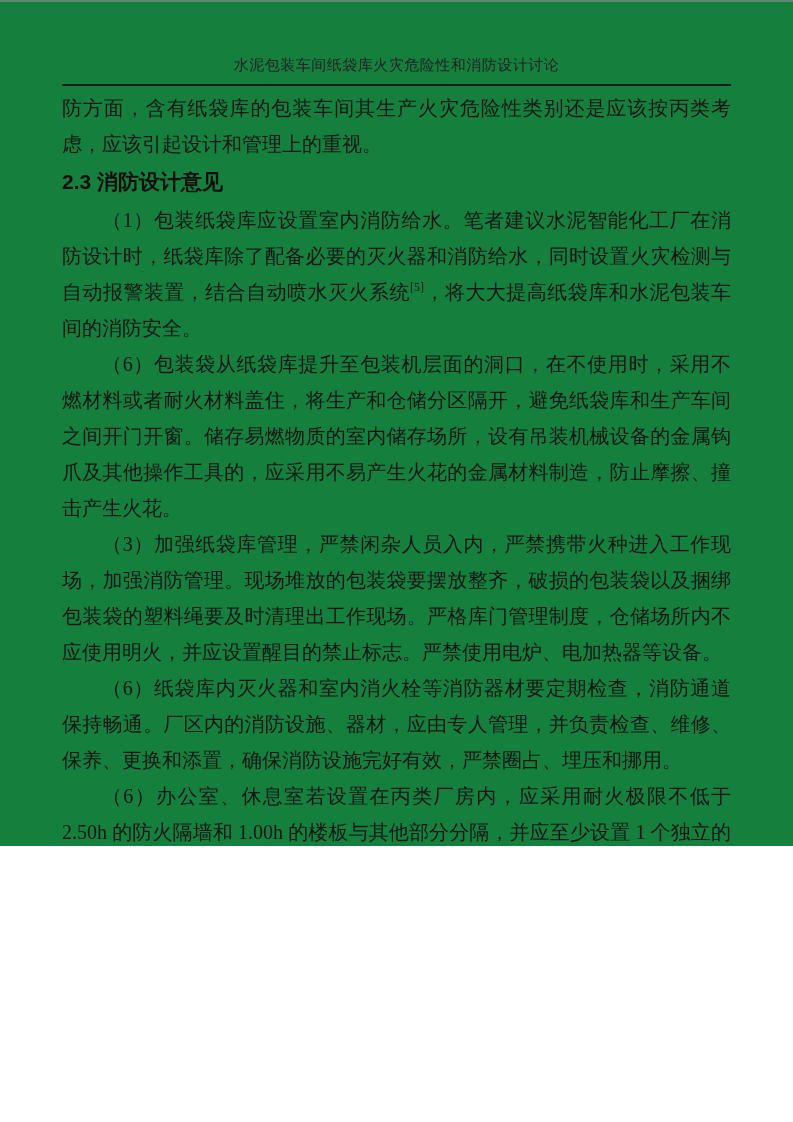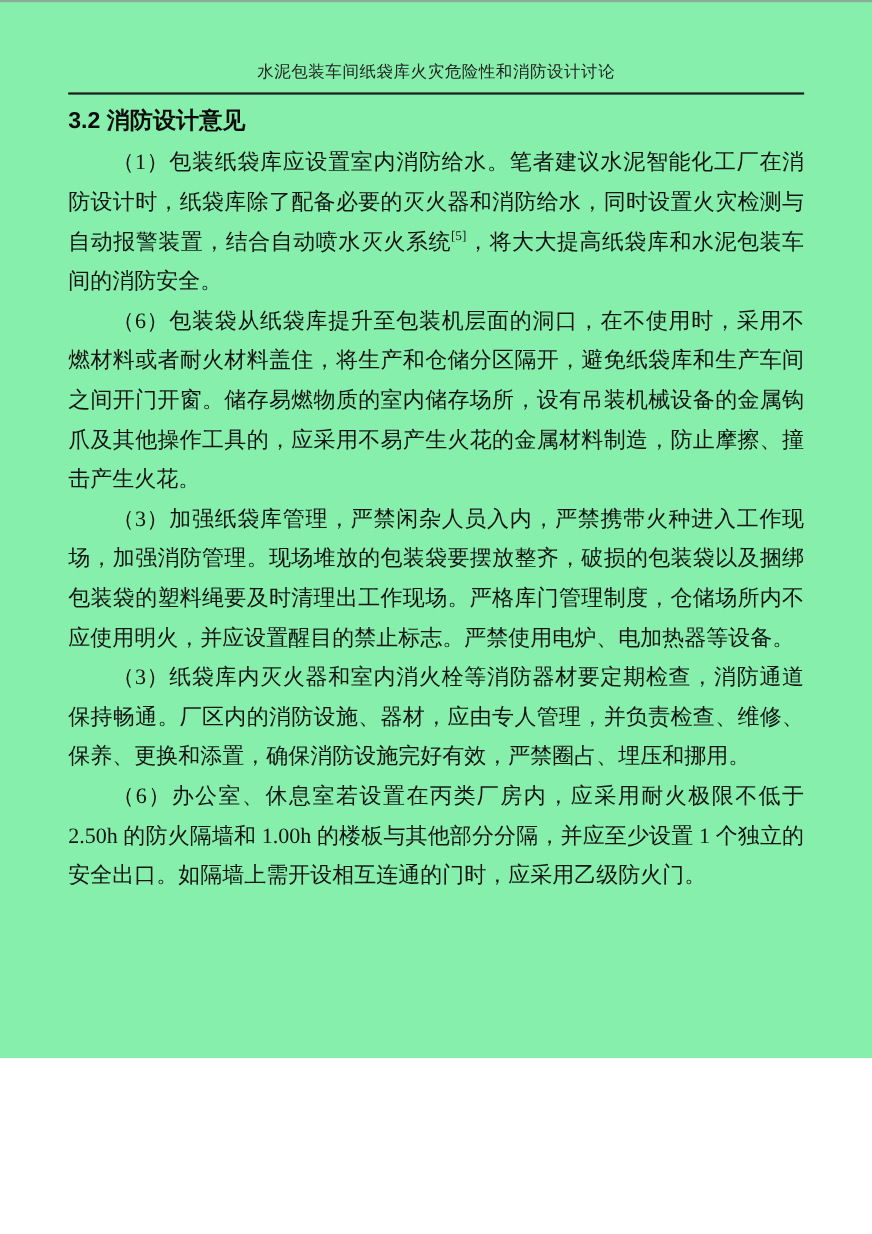--- a/index.html
+++ b/index.html
@@ -3,22 +3,22 @@
 <meta charset="utf-8">
 <style>
   html, body {
     margin: 0;
     padding: 0;
     background: #ffffff;
   }
   .page {
     position: relative;
     width: 793px;
-    height: 962px;
-    background: #86efac;
+    height: 846px;
+    background: #15803d;
     overflow: hidden;
     font-family: "Liberation Serif", "DejaVu Serif", serif;
     color: #1a1a1a;
   }
   .scan-top-edge {
     position: absolute;
     top: 0; left: 0; right: 0;
     height: 2px;
     background: #8a8a8a;
     opacity: 0.65;
@@ -110,28 +110,29 @@
 <div class="page">
 
   <div class="scan-top-edge"></div>
 
   <div class="running-title">水泥包装车间纸袋库火灾危险性和消防设计讨论</div>
 
   <div class="header-rule"></div>
 
   <div class="article-body">
 
+    <p class="noindent">防方面，含有纸袋库的包装车间其生产火灾危险性类别还是应该按丙类考虑，应该引起设计和管理上的重视。</p>
 
-    <h2>3.2 消防设计意见</h2>
+    <h2>2.3 消防设计意见</h2>
 
     <p><span>（1）包装纸袋库应设置室内消防给水。笔者建议水泥智能化工厂在消防设计时，纸袋库除了配备必要的灭火器和消防给水，同时设置火灾检测与自动报警装置，结合自动喷水灭火系统</span><sup class="ref-marker">[5]</sup><span>，将大大提高纸袋库和水泥包装车间的消防安全。</span></p>
 
     <p>（6）包装袋从纸袋库提升至包装机层面的洞口，在不使用时，采用不燃材料或者耐火材料盖住，将生产和仓储分区隔开，避免纸袋库和生产车间之间开门开窗。储存易燃物质的室内储存场所，设有吊装机械设备的金属钩爪及其他操作工具的，应采用不易产生火花的金属材料制造，防止摩擦、撞击产生火花。</p>
     <p>（3）加强纸袋库管理，严禁闲杂人员入内，严禁携带火种进入工作现场，加强消防管理。现场堆放的包装袋要摆放整齐，破损的包装袋以及捆绑包装袋的塑料绳要及时清理出工作现场。严格库门管理制度，仓储场所内不应使用明火，并应设置醒目的禁止标志。严禁使用电炉、电加热器等设备。</p>
-    <p>（3）纸袋库内灭火器和室内消火栓等消防器材要定期检查，消防通道保持畅通。厂区内的消防设施、器材，应由专人管理，并负责检查、维修、保养、更换和添置，确保消防设施完好有效，严禁圈占、埋压和挪用。</p>
+    <p>（6）纸袋库内灭火器和室内消火栓等消防器材要定期检查，消防通道保持畅通。厂区内的消防设施、器材，应由专人管理，并负责检查、维修、保养、更换和添置，确保消防设施完好有效，严禁圈占、埋压和挪用。</p>
     <p>（6）办公室、休息室若设置在丙类厂房内，应采用耐火极限不低于 2.50h 的防火隔墙和 1.00h 的楼板与其他部分分隔，并应至少设置 1 个独立的安全出口。如隔墙上需开设相互连通的门时，应采用乙级防火门。</p>
 
   </div>
 
   <svg class="footer-rule" viewBox="0 0 669 9" preserveAspectRatio="none">
     <rect x="0" y="3" width="669" height="2.2" fill="#111"></rect>
     <ellipse cx="334" cy="4" rx="334" ry="3.6" fill="#0d0d0d"></ellipse>
   </svg>
 
   <div class="footer-row">

